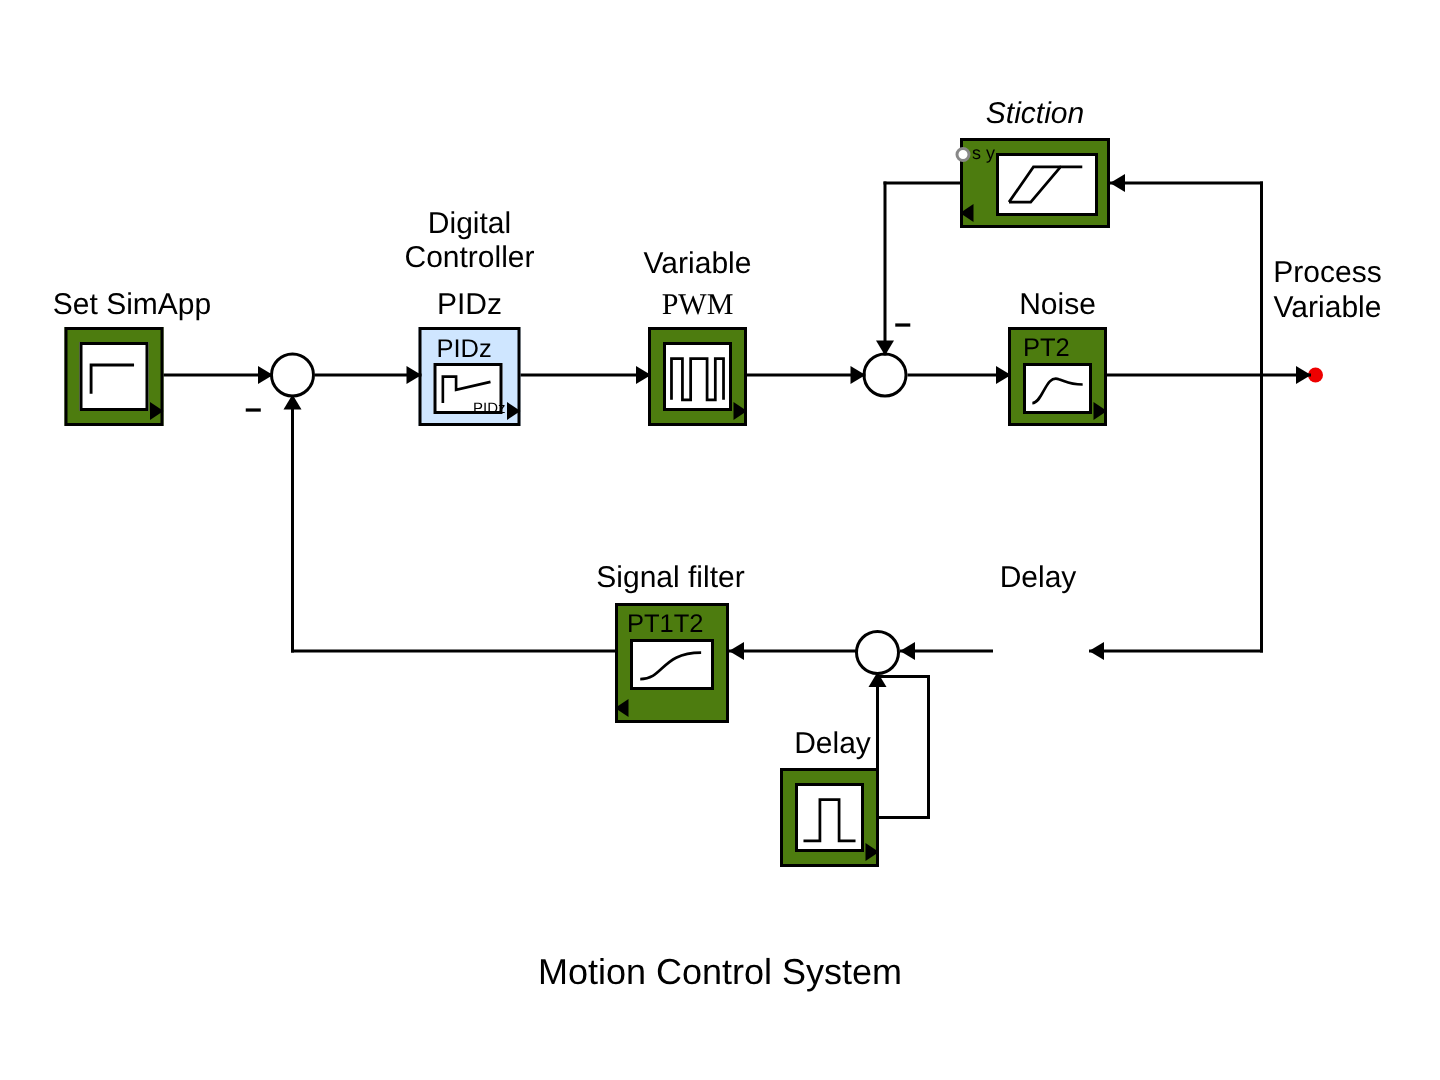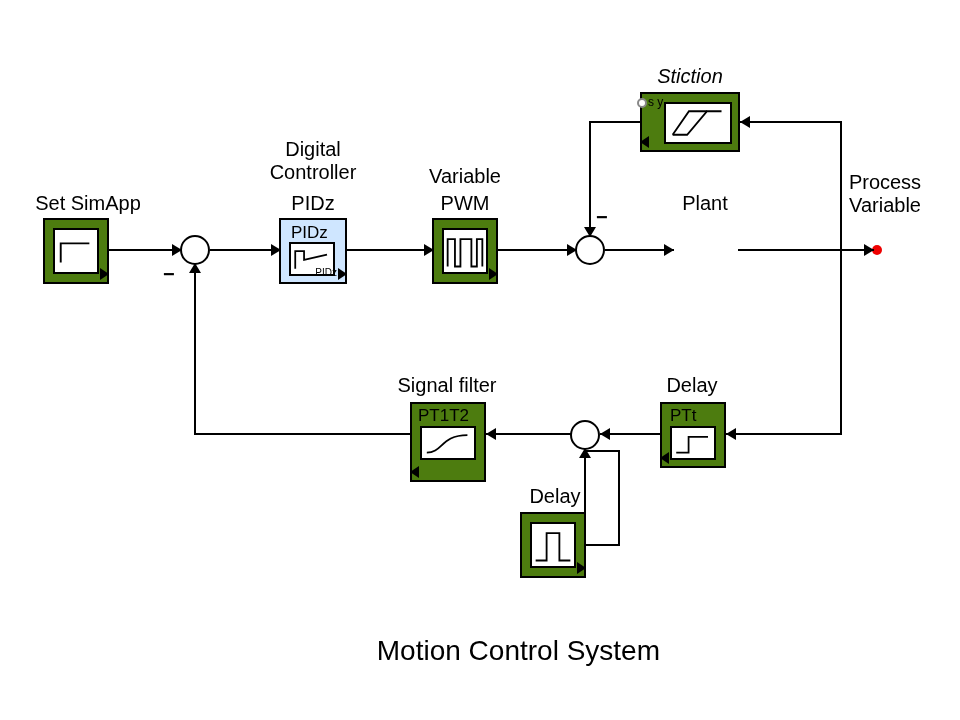--- a/index.html
+++ b/index.html
@@ -15,22 +15,22 @@
   }
   .label {
     position: absolute;
     font-size: 20px;
     line-height: 1.15;
     text-align: center;
     white-space: pre;
   }
   .caption {
     position: absolute;
-    font-size: 28px;
-    text-align: right;
+    font-size: 24px;
+    text-align: center;
   }
   .credit {
     position: absolute;
     font-size: 20px;
   }
   
   .block {
     position: absolute;
     box-sizing: border-box;
     border: 2px solid #000;
@@ -129,25 +129,25 @@
 
 <div class="canvas">
 
   <div class="label" style="left:28px; top:192px; width:120px;">Set SimApp</div>
 
   <div class="label" style="left:248px; top:138px; width:130px;">Digital
 Controller</div>
   <div class="label" style="left:248px; top:192px; width:130px;">PIDz</div>
 
   <div class="label" style="left:405px; top:165px; width:120px;">Variable</div>
-  <div class="label" style="left:405px; top:192px; width:120px;">PWM</div>
+  <div class="label" style="left:405px; top:192px; width:120px;font-family:Liberation Serif, serif;">PWM</div>
 
   <div class="label" style="left:630px; top:65px; width:120px;font-style:italic;">Stiction</div>
 
-  <div class="label" style="left:645px; top:192px; width:120px;">Plant</div>
+  <div class="label" style="left:645px; top:192px; width:120px;">Noise</div>
 
   <div class="label" style="left:372px; top:374px; width:150px;">Signal filter</div>
 
   <div class="label" style="left:830px; top:171px; width:110px;">Process
 Variable</div>
 
   <div class="label" style="left:642px; top:374px; width:100px;">Delay</div>
 
   <div class="label" style="left:505px; top:485px; width:100px;">Delay</div>
 
@@ -192,30 +192,30 @@
     <div class="port" style="left:-5px; top:4px;"></div>
     <div class="inner" style="left:22px; top:8px; width:68px; height:42px;">
       <svg class="glyph" viewBox="0 0 68 42" width="100%" height="100%">
         <polyline points="6,34 22,34 44,8 60,8" fill="none" stroke="#000" stroke-width="2"></polyline>
         <polyline points="6,34 24,8 44,8" fill="none" stroke="#000" stroke-width="2"></polyline>
       </svg>
     </div>
     <div class="play left" style="left:-2px; bottom:2px;"></div>
   </div>
 
-
-  <div class="block" style="left:660px; top:402px; width:66px; height:66px;">
-    <span class="tag" style="left:8px; top:2px;">PTt</span>
+  <div class="block" style="left:672px; top:218px; width:66px; height:66px;">
+    <span class="tag" style="left:8px; top:2px;">PT2</span>
     <div class="inner" style="left:8px; top:22px; width:46px; height:34px;">
       <svg class="glyph" viewBox="0 0 46 34" width="100%" height="100%">
-        <polyline points="4,28 18,28 18,10 40,10" fill="none" stroke="#000" stroke-width="2"></polyline>
-      </svg>
-    </div>
-    <div class="play left" style="left:-2px; bottom:2px;"></div>
-  </div>
+        <path d="M4,28 C12,28 14,6 24,10 C30,12 32,14 42,14" fill="none" stroke="#000" stroke-width="2"></path>
+      </svg>
+    </div>
+    <div class="play" style="right:-2px; bottom:2px;"></div>
+  </div>
+
 
   <div class="sumj" style="left:570px; top:420px; width:30px; height:30px;"></div>
 
   <div class="block" style="left:410px; top:402px; width:76px; height:80px;">
     <span class="tag" style="left:6px; top:2px;">PT1T2</span>
     <div class="inner" style="left:8px; top:22px; width:56px; height:34px;">
       <svg class="glyph" viewBox="0 0 56 34" width="100%" height="100%">
         <path d="M4,28 C22,28 20,8 50,8" fill="none" stroke="#000" stroke-width="2"></path>
       </svg>
     </div>

